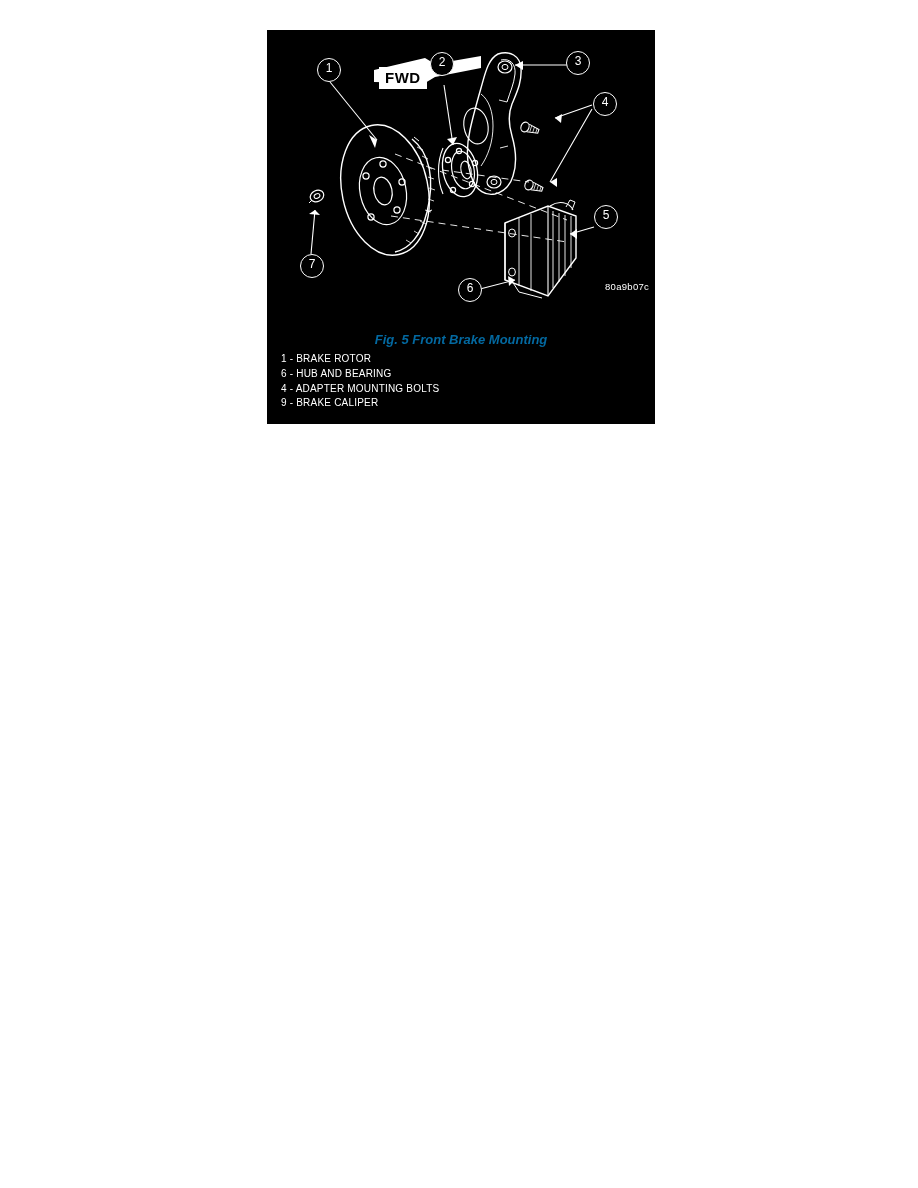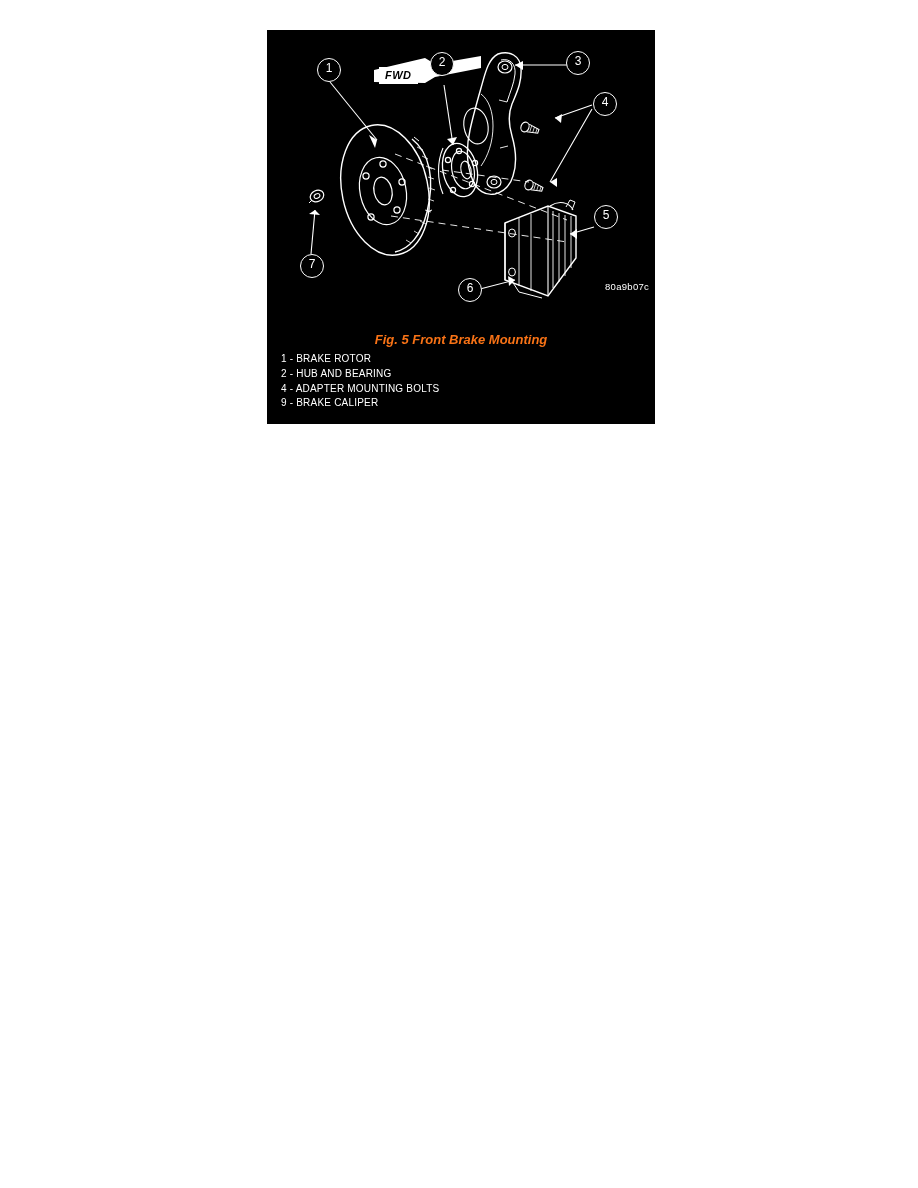--- a/index.html
+++ b/index.html
@@ -45,23 +45,22 @@
     text-align: center;
     font-family: "Liberation Sans", sans-serif;
     background: #000000;
     z-index: 5;
   }
 
   .fwd-label {
     position: absolute;
     color: #000000;
     background: #ffffff;
-    font-size: 11px;
+    font-size: 15px;
     font-weight: bold;
-    font-style: italic;
     letter-spacing: 0.5px;
     padding: 1px 5px 2px 5px;
     border: 1px solid #ffffff;
     z-index: 6;
   }
 
   #part-code {
     position: absolute;
     left: 306px;
     top: 251px;
@@ -71,21 +70,21 @@
     letter-spacing: 0.3px;
     margin-left: 32px;
   }
 
   #fig-caption {
     position: absolute;
     left: 0;
     top: 302px;
     width: 388px;
     text-align: center;
-    color: #f97316;
+    color: #0369a1;
     font-size: 13px;
     font-weight: bold;
     font-style: italic;
     font-family: "Liberation Sans", sans-serif;
   }
 
   #legend {
     position: absolute;
     left: 14px;
     top: 322px;
@@ -254,19 +253,19 @@
   <div class="callout" style="left:327px; top:175px;">5</div>
   <div class="callout" style="left:191px; top:248px;">6</div>
   <div class="callout" style="left:33px; top:224px;">7</div>
 
   <div id="part-code">80a9b07c</div>
 
   <div id="fig-caption">Fig. 5 Front Brake Mounting</div>
 
   <div id="legend">
     <div class="legend-item">1 - BRAKE ROTOR</div>
-    <div class="legend-item">2 - HUB AND BEARING</div>
+    <div class="legend-item">6 - HUB AND BEARING</div>
     <div class="legend-item">4 - ADAPTER MOUNTING BOLTS</div>
     <div class="legend-item">9 - BRAKE CALIPER</div>
 
   </div>
 
 </div>
 
 </body></html>

